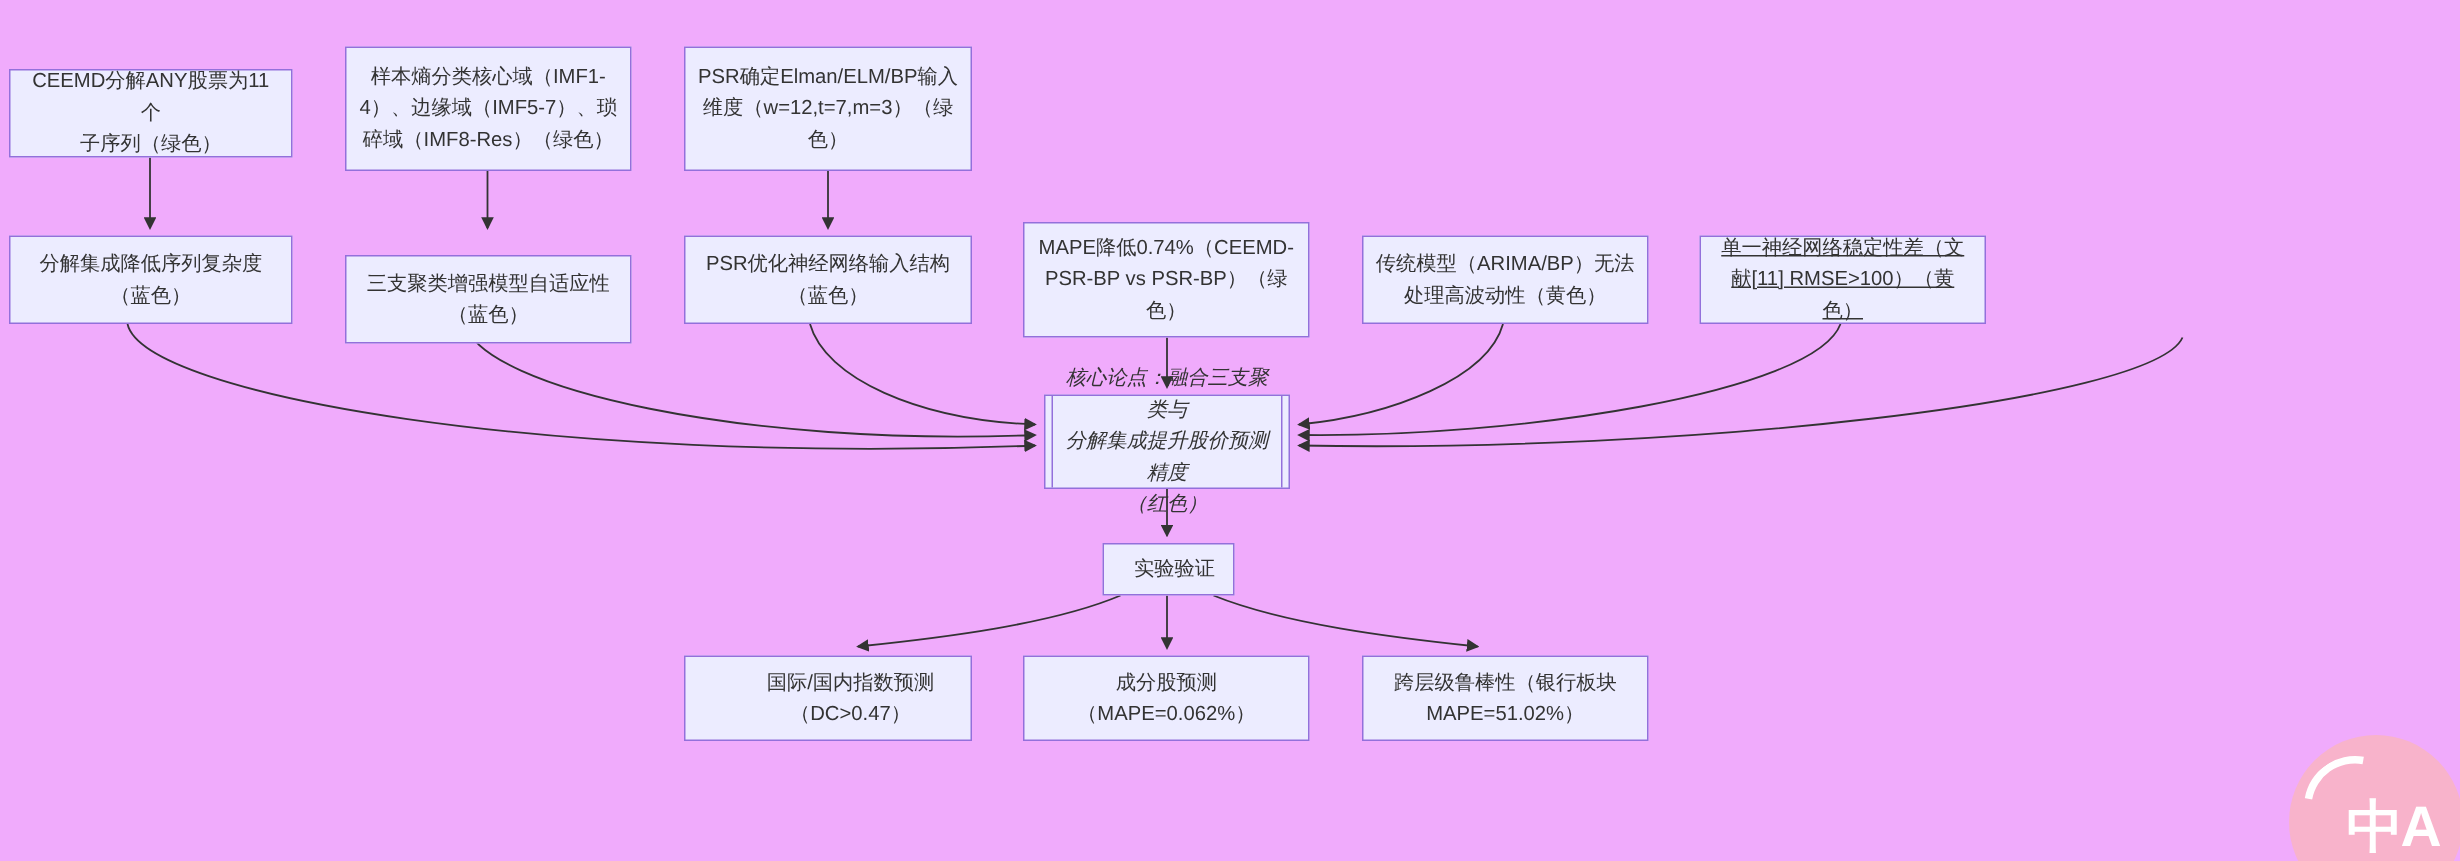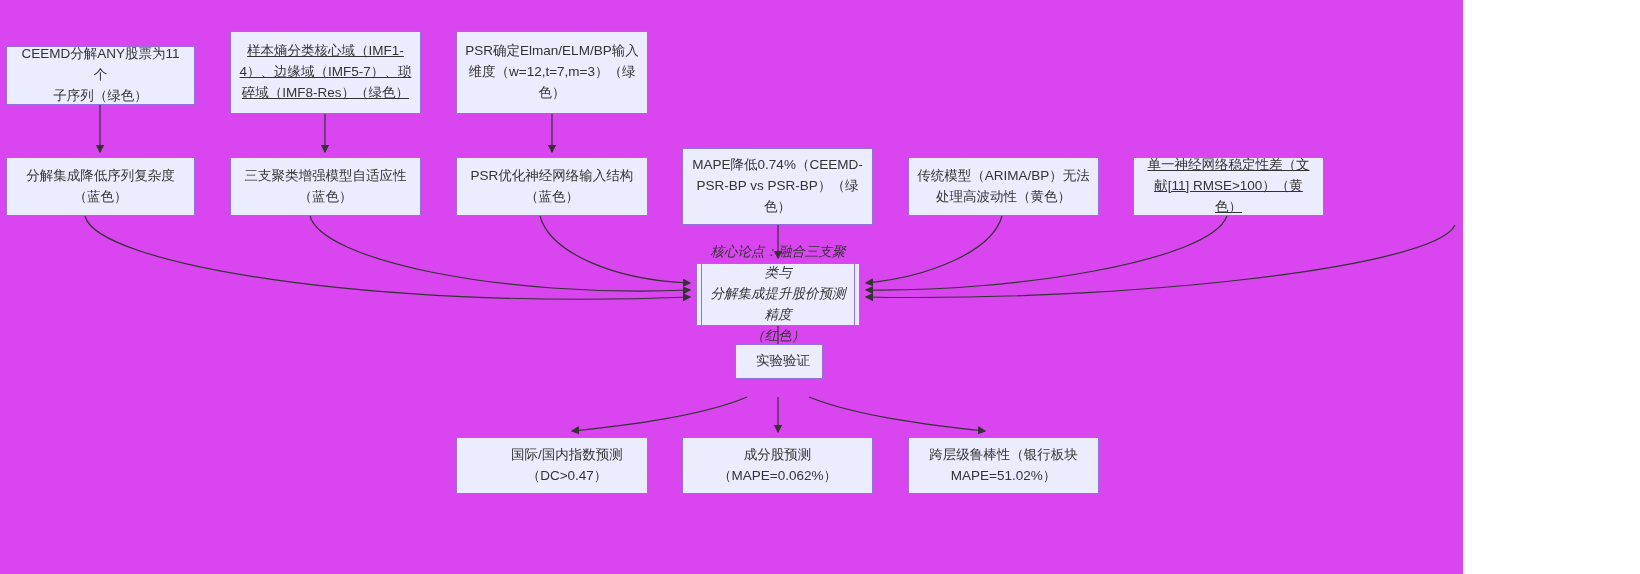--- a/index.html
+++ b/index.html
@@ -5,23 +5,23 @@
   :root{
     --node-fill:#ECECFF;
     --node-border:#9370DB;
     --arrow-color:#333333;
     --badge-pink:#F8B3CB;
     --text-color:#333333;
   }
   html,body{margin:0;padding:0;background:#ffffff;}
   .canvas{
     position:relative;
-    width:1463px;height:574px;
+    width:1640px;height:574px;
     overflow:hidden;
-    background:#d946ef;
+    background:#f0abfc;
     font-family:"Liberation Sans","DejaVu Sans",sans-serif;
   }
   .edges{position:absolute;left:0;top:0;width:1640px;height:574px;}
   .edge{fill:none;stroke:var(--arrow-color);stroke-width:1.2px;}
   .arrowhead{fill:var(--arrow-color);}
   .node{
     position:absolute;
     box-sizing:border-box;
     background:var(--node-fill);
     border:1px solid var(--node-border);
@@ -90,46 +90,46 @@
     <path class="edge" d="M1227,216 C1210,262 1010,292 866,290" marker-end="url(#arrow)"></path>
     <path class="edge" d="M1455,225 C1436,268 1120,302 866,297" marker-end="url(#arrow)"></path>
     <path class="edge" d="M778,326 L778,357" marker-end="url(#arrow)"></path>
     <path class="edge" d="M747,397 C702,416 630,425 572,431" marker-end="url(#arrow)"></path>
     <path class="edge" d="M778,397 L778,432" marker-end="url(#arrow)"></path>
     <path class="edge" d="M809,397 C856,416 928,425 985,431" marker-end="url(#arrow)"></path>
   </svg>
 
   <div class="node" style="left:6px;top:46px;width:189px;height:59px;">CEEMD分解ANY股票为11个
 子序列（绿色）</div>
-  <div class="node" style="left:230px;top:31px;width:191px;height:83px;text-decoration:underline;">样本熵分类核心域（IMF1-
+  <div class="node" style="left:230px;top:31px;width:191px;height:83px;">样本熵分类核心域（IMF1-
 4）、边缘域（IMF5-7）、琐
 碎域（IMF8-Res）（绿色）</div>
   <div class="node" style="left:456px;top:31px;width:192px;height:83px;">PSR确定Elman/ELM/BP输入
 维度（w=12,t=7,m=3）（绿
 色）</div>
 
   <div class="node" style="left:6px;top:157px;width:189px;height:59px;">分解集成降低序列复杂度
 （蓝色）</div>
-  <div class="node" style="left:230px;top:157px;width:191px;height:59px;">三支聚类增强模型自适应性
+  <div class="node" style="left:230px;top:170px;width:191px;height:59px;">三支聚类增强模型自适应性
 （蓝色）</div>
   <div class="node" style="left:456px;top:157px;width:192px;height:59px;">PSR优化神经网络输入结构
 （蓝色）</div>
   <div class="node" style="left:682px;top:148px;width:191px;height:77px;">MAPE降低0.74%（CEEMD-
 PSR-BP vs PSR-BP）（绿
 色）</div>
   <div class="node" style="left:908px;top:157px;width:191px;height:59px;">传统模型（ARIMA/BP）无法
 处理高波动性（黄色）</div>
   <div class="node" style="left:1133px;top:157px;width:191px;height:59px;text-decoration:underline;">单一神经网络稳定性差（文
 献[11] RMSE&gt;100）（黄色）</div>
 
   <div class="node subroutine" style="left:696px;top:263px;width:164px;height:63px;font-style:italic;">核心论点：融合三支聚类与
 分解集成提升股价预测精度
 （红色）</div>
 
-  <div class="node" style="left:735px;top:344px;width:88px;height:35px;padding-left:16px;">实验验证</div>
+  <div class="node" style="left:735px;top:362px;width:88px;height:35px;padding-left:16px;">实验验证</div>
 
   <div class="node" style="left:456px;top:437px;width:192px;height:57px;padding-left:38px;">国际/国内指数预测
 （DC&gt;0.47）</div>
   <div class="node" style="left:682px;top:437px;width:191px;height:57px;">成分股预测
 （MAPE=0.062%）</div>
   <div class="node" style="left:908px;top:437px;width:191px;height:57px;">跨层级鲁棒性（银行板块
 MAPE=51.02%）</div>
 
   <div class="badge">
     <span class="badge-text">中A</span>

